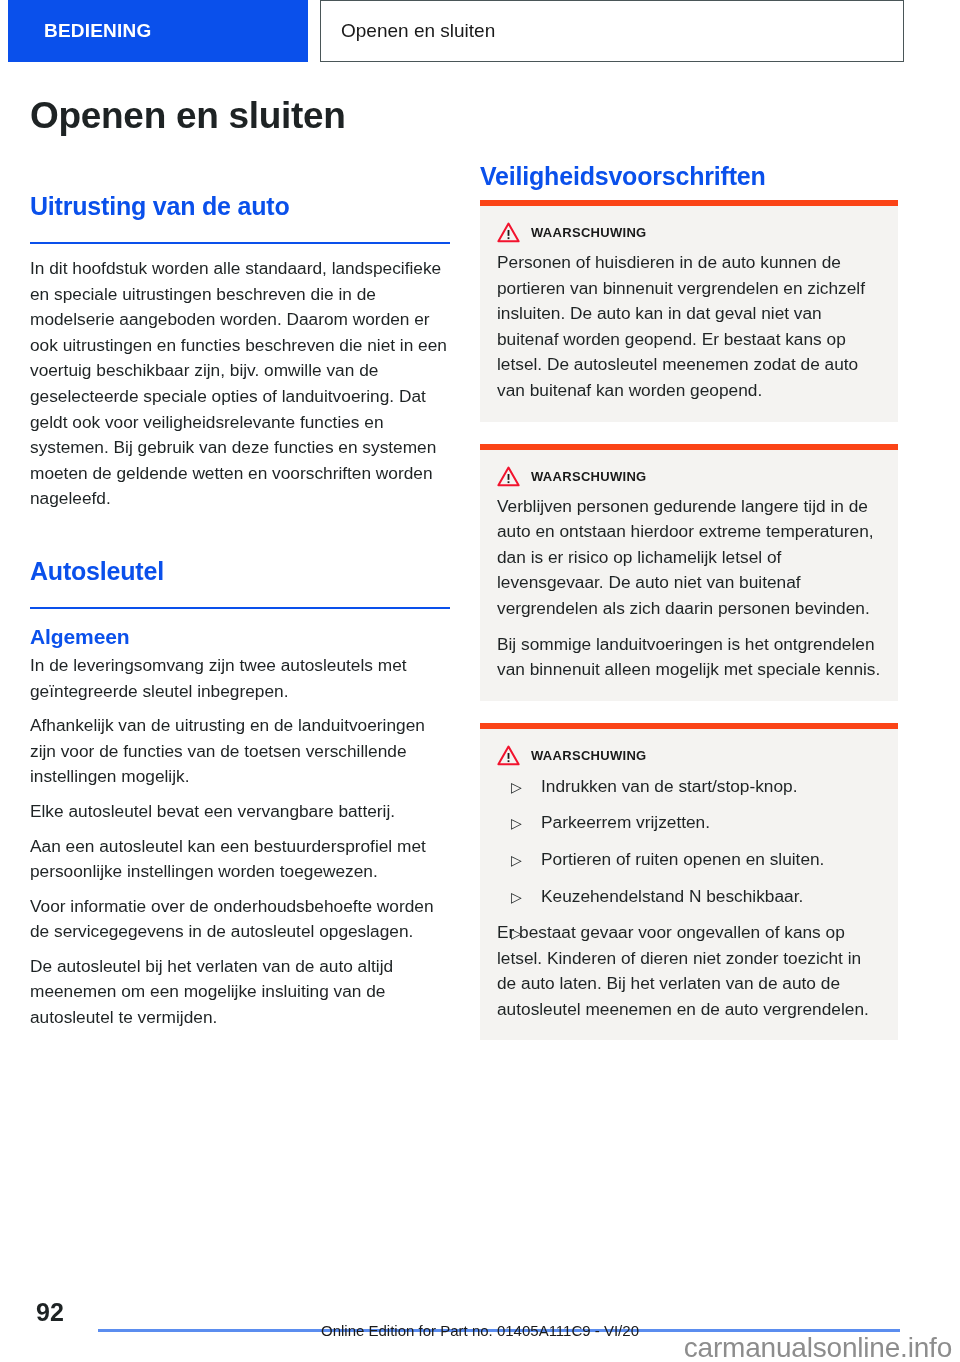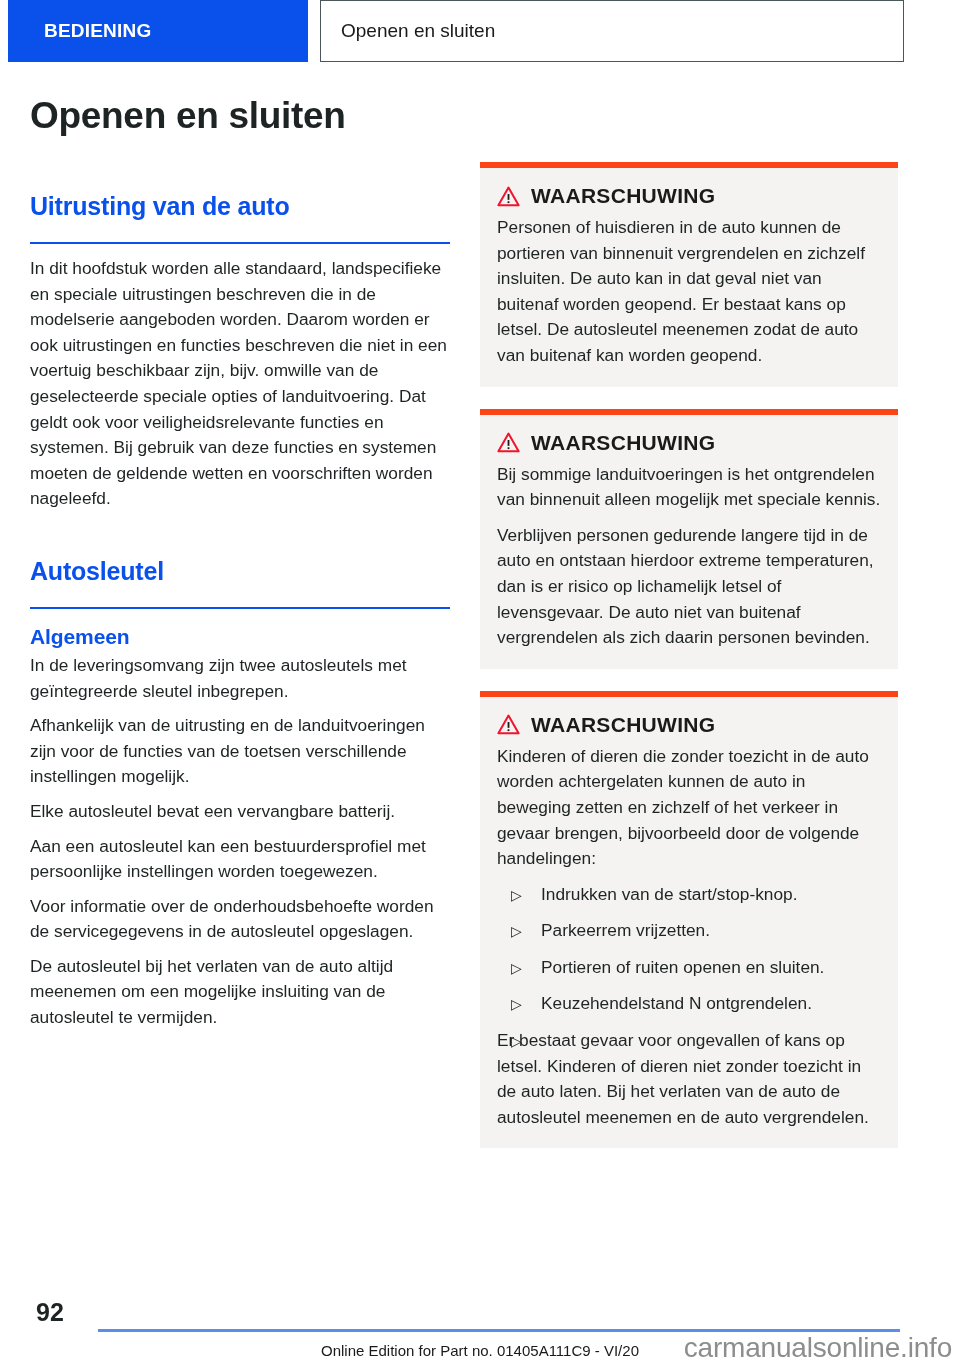--- a/index.html
+++ b/index.html
@@ -124,21 +124,21 @@
     align-items: center;
     gap: 11px;
     margin-bottom: 7px;
   }
   .warn-tri {
     width: 23px; height: 21px;
     flex: 0 0 auto;
     display: block;
   }
   .warn-title-text {
-    font-size: 21px;
+    font-size: 13px;
     font-weight: bold;
     color: #1a1a1a;
     letter-spacing: 0.3px;
   }
   .warnbox p.body { margin-bottom: 10px; }
   .warnbox p.body:last-child { margin-bottom: 0; }
 
   ul.arrow-list {
     list-style: none;
     margin: 8px 0 10px 0;
@@ -181,21 +181,21 @@
     position: absolute;
     left: 98px;
     top: 39px;
     width: 802px;
     height: 2.5px;
     background: #5b8def;
   }
   .footer-note {
     position: absolute;
     left: 0;
-    top: 52px;
+    top: 32px;
     width: 960px;
     text-align: center;
     font-size: 15px;
     color: #1a1a1a;
   }
   .watermark {
     position: absolute;
     right: 8px;
     top: 42px;
     font-size: 28px;
@@ -227,20 +227,21 @@
     <p class="body">In de leveringsomvang zijn twee autosleutels met geïntegreerde sleutel inbegrepen.</p>
     <p class="body">Afhankelijk van de uitrusting en de landuitvoeringen zijn voor de functies van de toetsen verschillende instellingen mogelijk.</p>
     <p class="body">Elke autosleutel bevat een vervangbare batterij.</p>
     <p class="body">Aan een autosleutel kan een bestuurdersprofiel met persoonlijke instellingen worden toegewezen.</p>
     <p class="body">Voor informatie over de onderhoudsbehoefte worden de servicegegevens in de autosleutel opgeslagen.</p>
     <p class="body">De autosleutel bij het verlaten van de auto altijd meenemen om een mogelijke insluiting van de autosleutel te vermijden.</p>
   </div>
 
   <div class="col-right">
 
+    <h2 class="sec-head no-rule">Veiligheidsvoorschriften</h2>
 
     <div class="warnbox">
       <div class="warn-title">
         <svg class="warn-tri" viewBox="0 0 24 22">
           <path d="M12 1.6 L22.6 20.2 L1.4 20.2 Z" fill="none" stroke="#f2132e" stroke-width="2.1" stroke-linejoin="round"></path>
           <rect x="11.05" y="8.4" width="1.9" height="6.1" fill="#1a1a1a"></rect>
           <rect x="11.05" y="16.0" width="1.9" height="1.9" fill="#1a1a1a"></rect>
         </svg>
         <span class="warn-title-text">WAARSCHUWING</span>
       </div>
@@ -249,51 +250,50 @@
 
     <div class="warnbox">
       <div class="warn-title">
         <svg class="warn-tri" viewBox="0 0 24 22">
           <path d="M12 1.6 L22.6 20.2 L1.4 20.2 Z" fill="none" stroke="#f2132e" stroke-width="2.1" stroke-linejoin="round"></path>
           <rect x="11.05" y="8.4" width="1.9" height="6.1" fill="#1a1a1a"></rect>
           <rect x="11.05" y="16.0" width="1.9" height="1.9" fill="#1a1a1a"></rect>
         </svg>
         <span class="warn-title-text">WAARSCHUWING</span>
       </div>
+      <p class="body">Verblijven personen gedurende langere tijd in de auto en ontstaan hierdoor extreme temperaturen, dan is er risico op lichamelijk letsel of levensgevaar. De auto niet van buitenaf vergrendelen als zich daarin personen bevinden.</p>
       <p class="body">Bij sommige landuitvoeringen is het ontgrendelen van binnenuit alleen mogelijk met speciale kennis.</p>
-      <p class="body">Verblijven personen gedurende langere tijd in de auto en ontstaan hierdoor extreme temperaturen, dan is er risico op lichamelijk letsel of levensgevaar. De auto niet van buitenaf vergrendelen als zich daarin personen bevinden.</p>
     </div>
 
     <div class="warnbox">
       <div class="warn-title">
         <svg class="warn-tri" viewBox="0 0 24 22">
           <path d="M12 1.6 L22.6 20.2 L1.4 20.2 Z" fill="none" stroke="#f2132e" stroke-width="2.1" stroke-linejoin="round"></path>
           <rect x="11.05" y="8.4" width="1.9" height="6.1" fill="#1a1a1a"></rect>
           <rect x="11.05" y="16.0" width="1.9" height="1.9" fill="#1a1a1a"></rect>
         </svg>
         <span class="warn-title-text">WAARSCHUWING</span>
       </div>
-      <p class="body">Kinderen of dieren die zonder toezicht in de auto worden achtergelaten kunnen de auto in beweging zetten en zichzelf of het verkeer in gevaar brengen, bijvoorbeeld door de volgende handelingen:</p>
 
       <ul class="arrow-list">
         <li>
           <span class="marker">▷</span>
           <span>Indrukken van de start/stop-knop.</span>
         </li>
         <li>
           <span class="marker">▷</span>
           <span>Parkeerrem vrijzetten.</span>
         </li>
         <li>
           <span class="marker">▷</span>
           <span>Portieren of ruiten openen en sluiten.</span>
         </li>
         <li>
           <span class="marker">▷</span>
-          <span>Keuzehendelstand N ontgrendelen.</span>
+          <span>Keuzehendelstand N beschikbaar.</span>
         </li>
         <li>
           <span class="marker">▷</span>
         </li>
       </ul>
 
       <p class="body">Er bestaat gevaar voor ongevallen of kans op letsel. Kinderen of dieren niet zonder toezicht in de auto laten. Bij het verlaten van de auto de autosleutel meenemen en de auto vergrendelen.</p>
     </div>
   </div>
 

